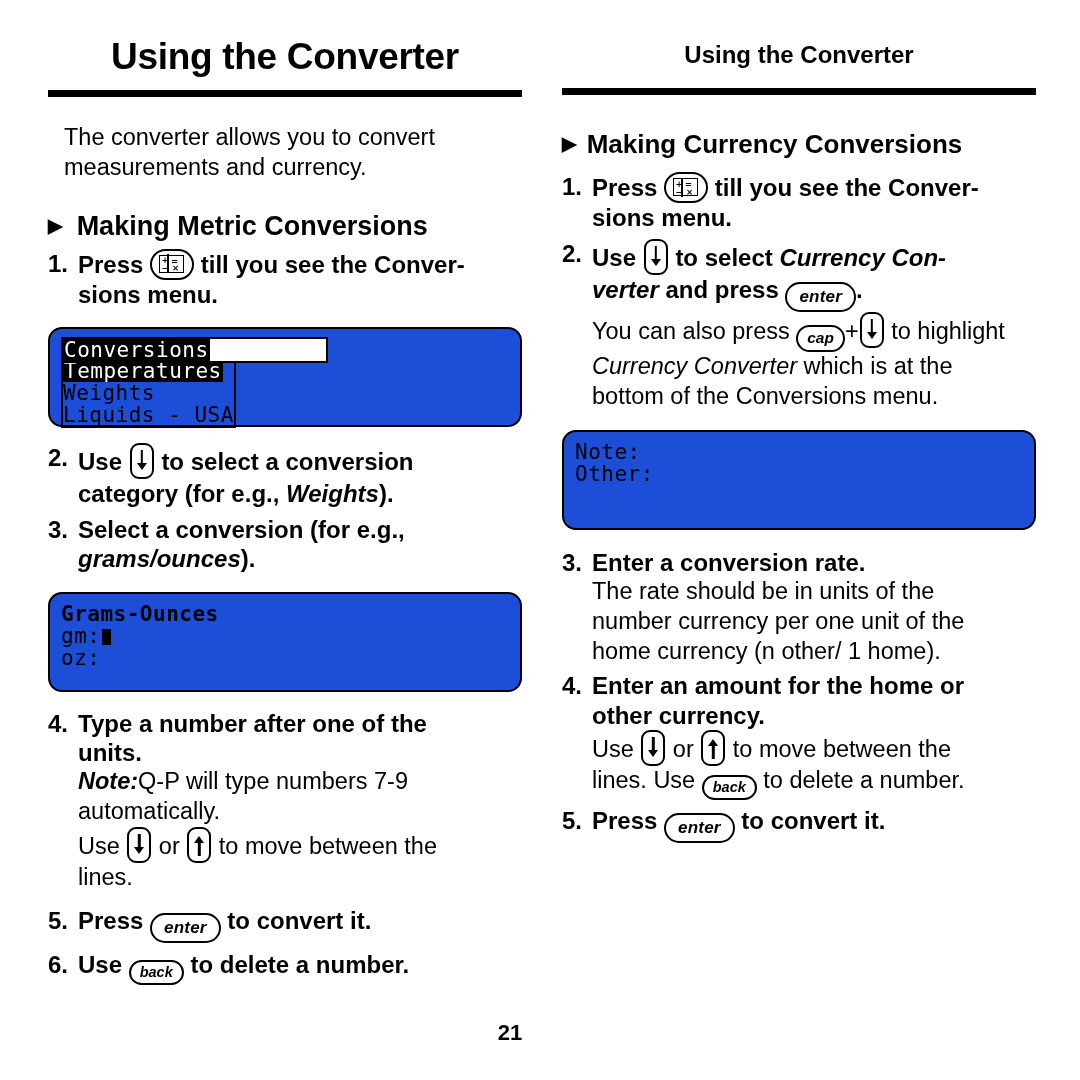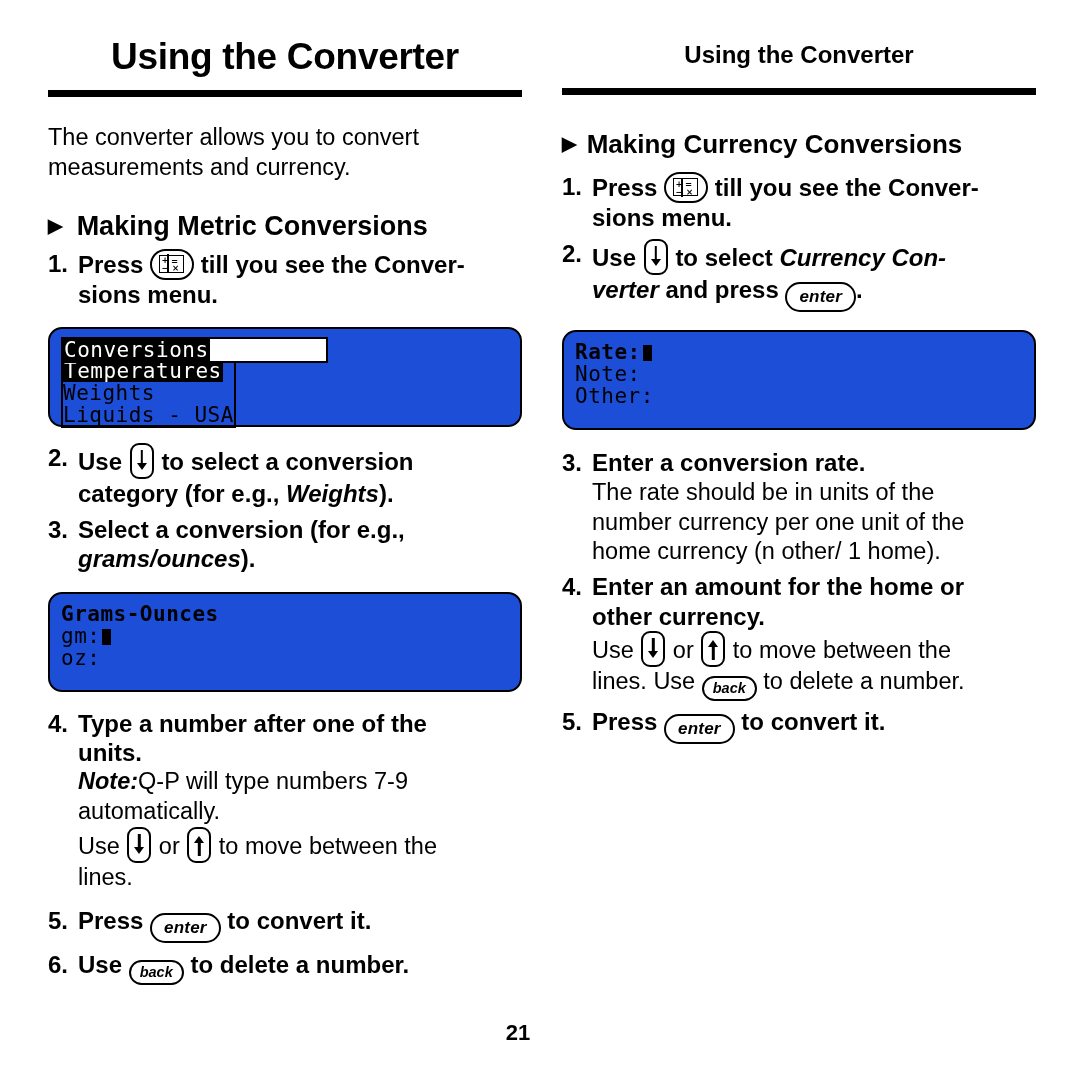--- a/index.html
+++ b/index.html
@@ -13,21 +13,20 @@
     font-family: "Liberation Sans", sans-serif;
     color: #000000;
     position: relative;
     overflow: hidden;
   }
 
   .page {
     position: relative;
     width: 1020px;
     height: 1080px;
-    padding-left: 16px;
   }
 
   .col {
     position: absolute;
     top: 0;
   }
   .col-left  { left: 48px;  width: 474px; }
   .col-right { left: 562px; width: 474px; }
 
   
@@ -51,20 +50,21 @@
     background: #000;
     margin-top: 13px;
   }
   .hdr-right + .rule { margin-top: 21px; }
 
   
   .body-text {
     font-size: 23.5px;
     line-height: 1.27;
     margin-top: 26px;
+    margin-left: 16px;
   }
   .sec-head {
     font-size: 27px;
     font-weight: bold;
     margin-top: 28px;
     display: flex;
     align-items: baseline;
   }
   .sec-head .tri {
     font-size: 19px;
@@ -398,25 +398,32 @@
       <span class="num">2.</span>
       <span class="txt">
         <span>Use</span>
         <span class="key-arrow arrow-down"><span class="shaft"></span><span class="head"></span></span>
         <span>to select</span>
         <span class="b-ital">Currency Con-</span><br>
         <span class="b-ital">verter</span>
         <span>and press</span>
         <span class="key key-enter">enter</span><span>.</span>
 
+        <div class="sub">
+          <span>You can also press</span>
+          <span class="key key-cap">cap</span><span>+</span><span class="key-arrow arrow-down"><span class="shaft"></span><span class="head"></span></span>
+          <span>to highlight</span><br>
+          <span class="ital">Currency Converter</span>
+          <span>which is at the</span><br>
+          <span>bottom of the Conversions menu.</span>
+        </div>
       </span>
     </div>
 
     <div class="lcd lcd-3">
-      <span class="lcd-line lcd-bold"><span>Rate:</span><span class="cursor"></span></span>
       <span class="lcd-line">Note:</span>
       <span class="lcd-line">Other:</span>
     </div>
 
     <div class="step" style="margin-top:18px;">
       <span class="num">3.</span>
       <span class="txt">
         <span>Enter a conversion rate.</span>
         <div class="sub">
           <span>The rate should be in units of the</span><br>

